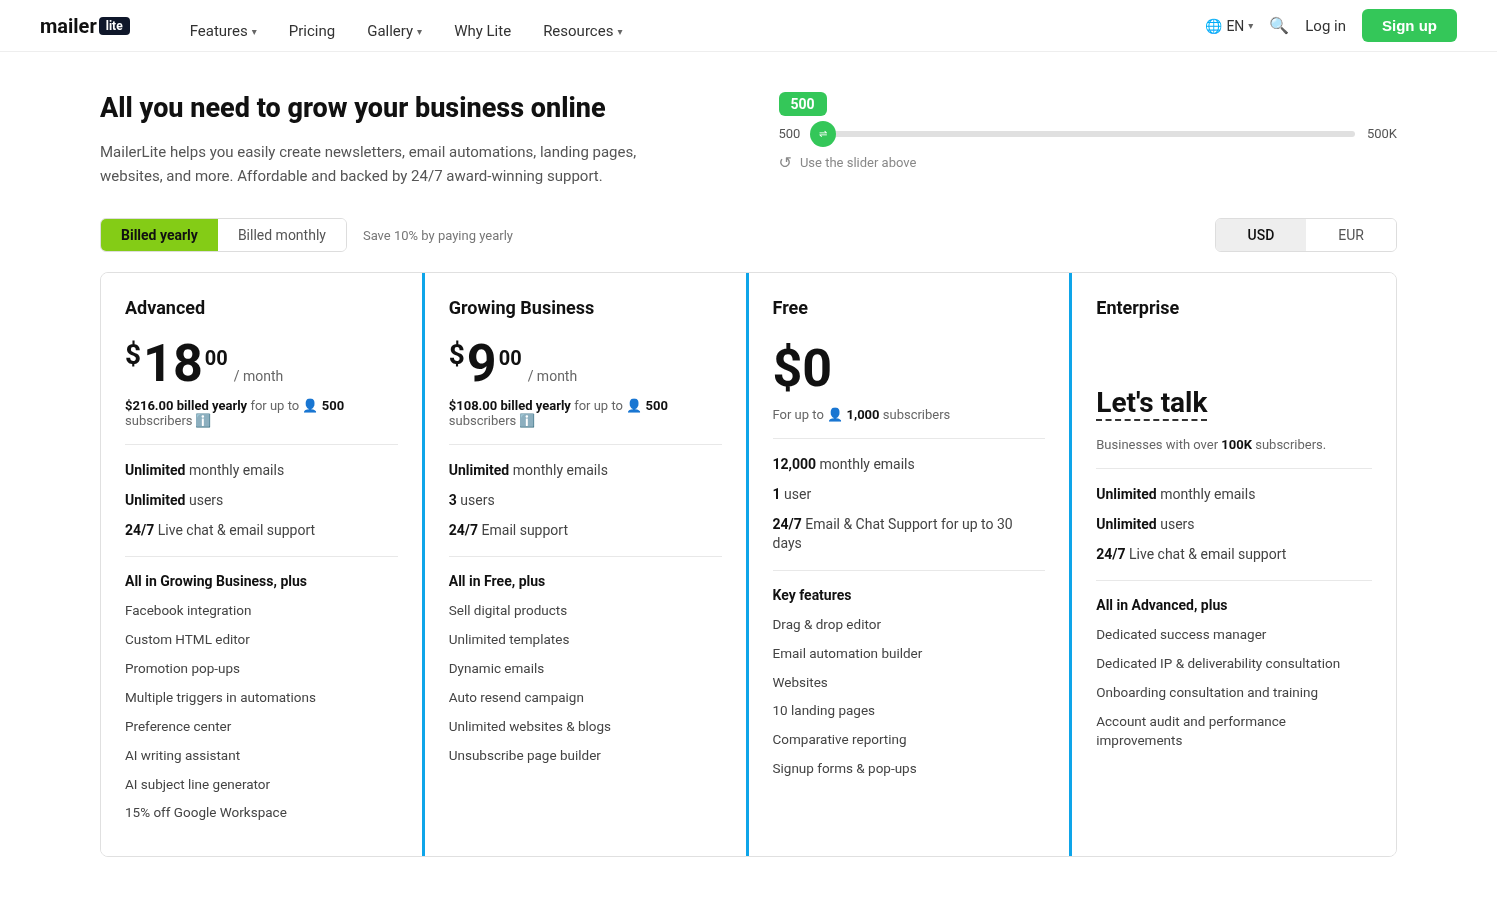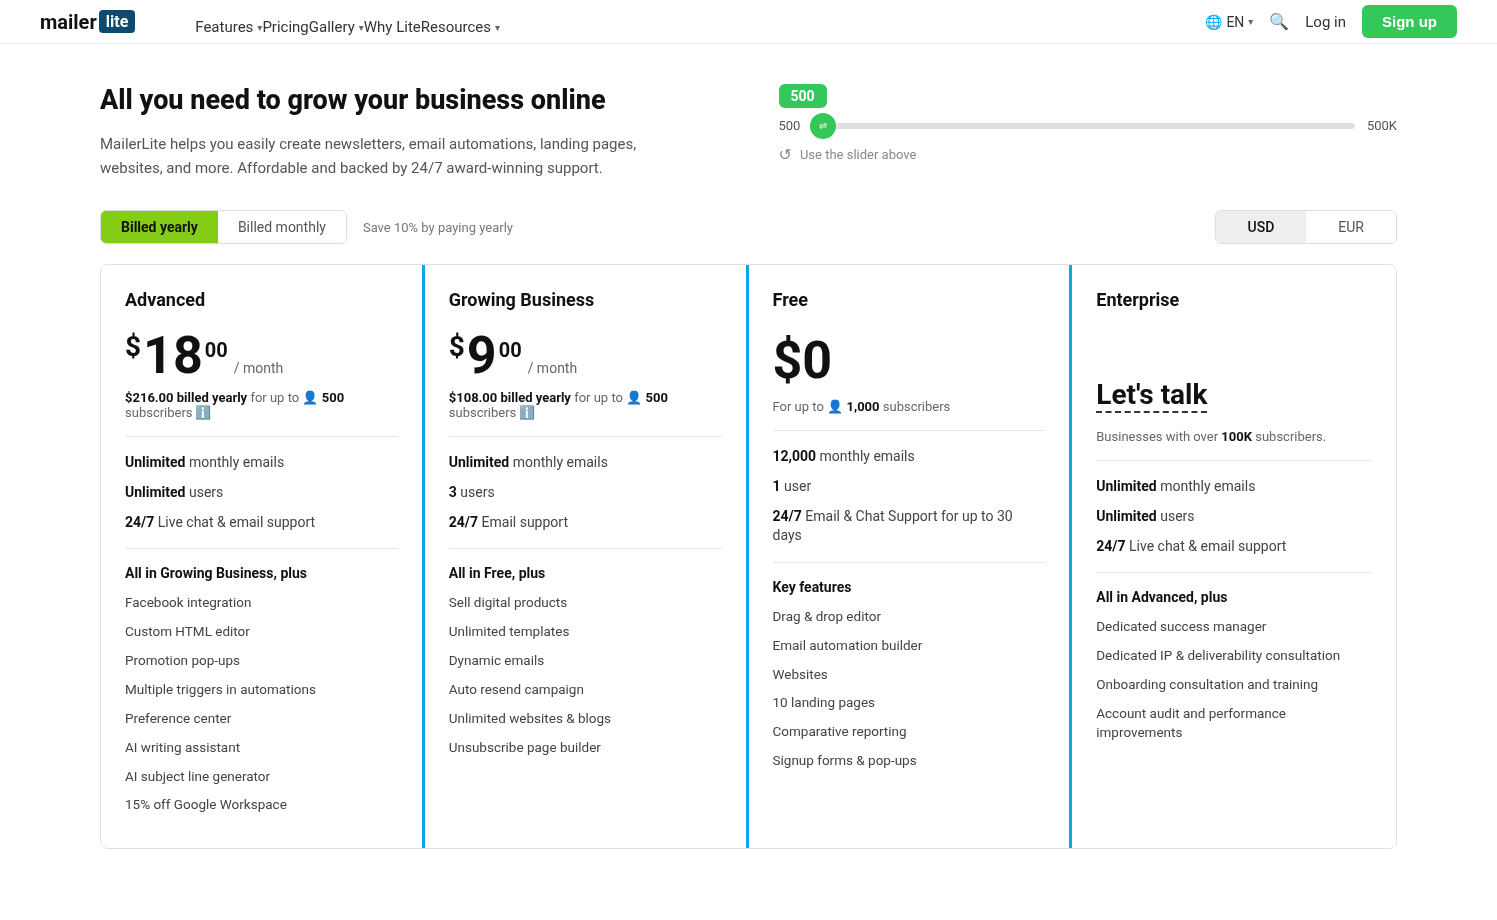--- a/index.html
+++ b/index.html
@@ -1,23 +1,23 @@
 <!DOCTYPE html>
 <html><head>
   <meta charset="utf-8">
   <style>
     * { box-sizing: border-box; margin: 0; padding: 0; }
     body { font-family: -apple-system, BlinkMacSystemFont, 'Segoe UI', Roboto, sans-serif; background: #fff; color: #333; font-size: 14px; }
 
     
-    nav { display: flex; align-items: center; padding: 0 40px; height: 44px; border-bottom: 1px solid #eee; }
+    nav { display: flex; align-items: center; padding: 0 40px; height: 52px; border-bottom: 1px solid #eee; }
     .logo { display: flex; align-items: center; margin-right: 60px; }
     .logo-text { font-size: 20px; font-weight: 700; color: #111; }
-    .logo-badge { background: #0c4a6e; color: #fff; font-size: 16px; font-weight: 700; padding: 2px 7px; border-radius: 4px; margin-left: 2px; }
-    .nav-items { display: flex; align-items: center; flex: 1; margin-top: 11px; }
+    .logo-badge { background: #0f172a; color: #fff; font-size: 12px; font-weight: 700; padding: 2px 7px; border-radius: 4px; margin-left: 2px; }
+    .nav-items { display: flex; align-items: center; gap: 32px; flex: 1; margin-top: 11px; }
     .nav-item { color: #333; font-size: 15px; cursor: pointer; display: flex; align-items: center; gap: 4px; }
     .chevron { font-size: 10px; color: #666; }
     .nav-right { display: flex; align-items: center; gap: 16px; margin-left: auto; }
     .lang-btn { display: flex; align-items: center; gap: 4px; color: #333; font-size: 14px; cursor: pointer; }
     .search-icon { color: #555; cursor: pointer; font-size: 16px; }
     .login-btn { color: #333; font-size: 15px; cursor: pointer; }
     .signup-btn { background: #34c759; color: #fff; border: none; border-radius: 6px; padding: 8px 20px; font-size: 15px; font-weight: 600; cursor: pointer; }
 
     
     .hero { display: flex; align-items: flex-start; padding: 40px 100px 30px 100px; gap: 60px; }

